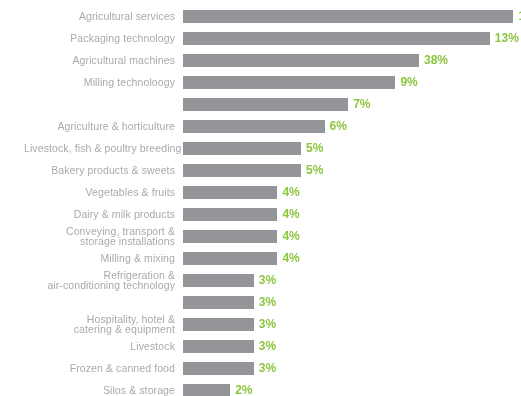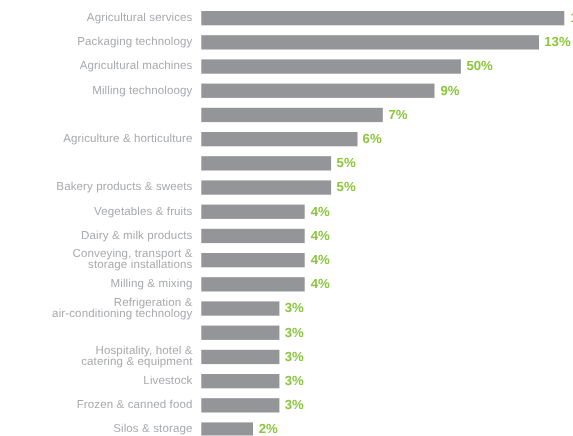--- a/index.html
+++ b/index.html
@@ -86,21 +86,21 @@
       <div class="cat-label">Packaging technology</div>
       <div class="bar-track">
         <div class="bar-fill" style="width: 306.8px;"></div>
         <div class="value-label">13%</div>
       </div>
     </div>
     <div class="bar-row">
       <div class="cat-label">Agricultural machines</div>
       <div class="bar-track">
         <div class="bar-fill" style="width: 236px;"></div>
-        <div class="value-label">50%</div>
+        <div class="value-label">38%</div>
       </div>
     </div>
     <div class="bar-row">
       <div class="cat-label">Milling technoloogy</div>
       <div class="bar-track">
         <div class="bar-fill" style="width: 212.4px;"></div>
         <div class="value-label">9%</div>
       </div>
     </div>
     <div class="bar-row">
@@ -110,20 +110,21 @@
       </div>
     </div>
     <div class="bar-row">
       <div class="cat-label">Agriculture &amp; horticulture</div>
       <div class="bar-track">
         <div class="bar-fill" style="width: 141.6px;"></div>
         <div class="value-label">6%</div>
       </div>
     </div>
     <div class="bar-row">
+      <div class="cat-label">Livestock, fish &amp; poultry breeding</div>
       <div class="bar-track">
         <div class="bar-fill" style="width: 118px;"></div>
         <div class="value-label">5%</div>
       </div>
     </div>
     <div class="bar-row">
       <div class="cat-label">Bakery products &amp; sweets</div>
       <div class="bar-track">
         <div class="bar-fill" style="width: 118px;"></div>
         <div class="value-label">5%</div>

